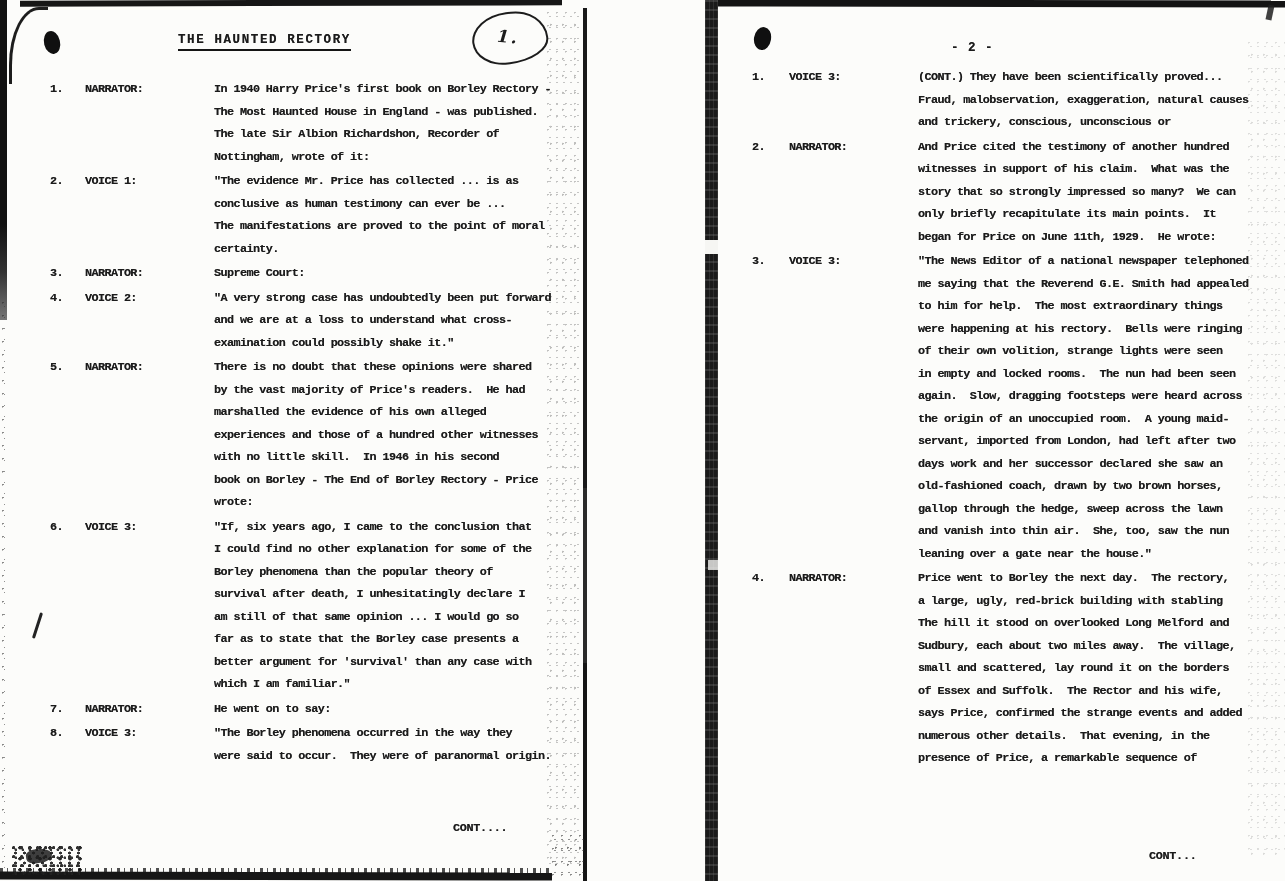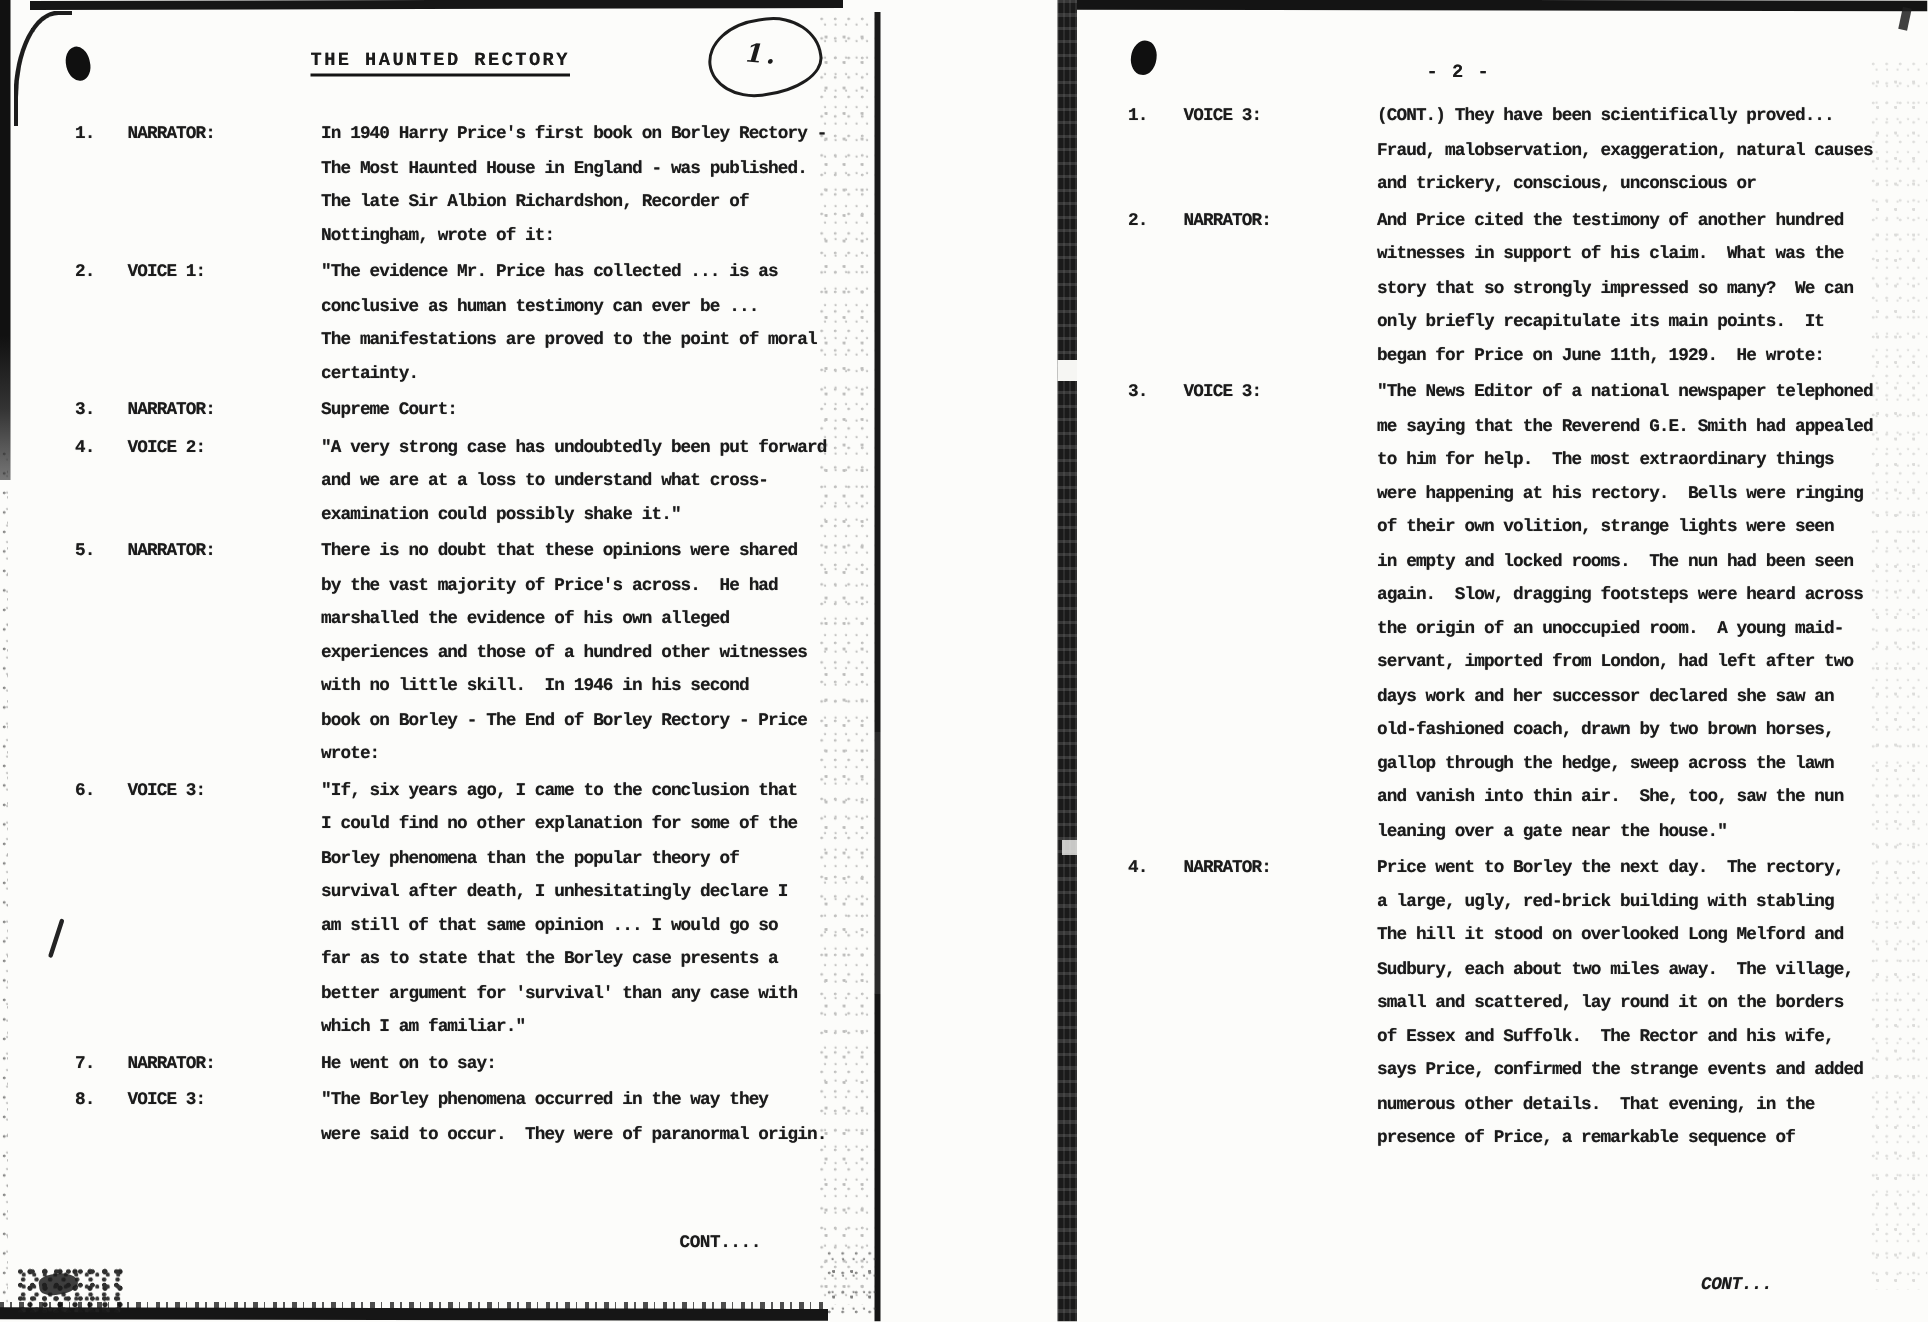--- a/index.html
+++ b/index.html
@@ -14,21 +14,20 @@
   #page1{left:48px;top:28px;width:502px;height:845px;}
   #page2{left:750px;top:36px;width:502px;height:840px;}
   .doc-title{
     position:absolute;left:130px;top:4px;
     font:700 12.5px/16px "Liberation Mono", monospace;
     letter-spacing:1.6px;
     border-bottom:2px solid #141414;
     padding-bottom:1px;
     white-space:pre;
     text-shadow:0 0 .4px rgba(10,10,10,.65);
-    margin-left:29px;
   }
   .pageno{
     position:absolute;left:201px;top:4px;
     font:700 12.5px/16px "Liberation Mono", monospace;
     letter-spacing:1px;white-space:pre;
     text-shadow:0 0 .4px rgba(10,10,10,.65);
   }
   .entries{position:absolute;left:0;right:0;}
   #page1 .entries{top:50px;}
   #page2 .entries{top:30px;}
@@ -44,21 +43,21 @@
   .num{padding-left:2px;}
   .u{text-decoration-thickness:1.5px;text-underline-offset:2.5px;}
   .cont{
     position:absolute;
     font:700 11.8px/14px "Liberation Mono", monospace;
     letter-spacing:-0.3px;white-space:pre;
     text-shadow:0 0 .45px rgba(10,10,10,.6);
     margin-top:31px;
   }
   #page1 .cont{left:405px;top:762px;}
-  #page2 .cont{left:384px;top:782px;font-style:italic;}
+  #page2 .cont{left:399px;top:782px;}
 
   
   .art{position:absolute;pointer-events:none;}
   .speck{
     background-image:
       radial-gradient(circle at 30% 20%, #2a2a2a .8px, transparent 1.1px),
       radial-gradient(circle at 72% 58%, #3a3a3a .7px, transparent 1px),
       radial-gradient(circle at 48% 86%, #1c1c1c .9px, transparent 1.2px);
     background-size:9px 13px,7px 11px,12px 17px;
   }
@@ -177,21 +176,21 @@
           <div class="line"><span>"A very strong case has undoubtedly been put forward</span></div>
           <div class="line"><span>and we are at a loss to understand what cross-</span></div>
           <div class="line"><span>examination could possibly shake it."</span></div>
         </div>
       </div>
       <div class="entry">
         <span class="num">5.</span>
         <span class="speaker">NARRATOR:</span>
         <div class="lines">
           <div class="line"><span>There is no doubt that these opinions were shared</span></div>
-          <div class="line"><span>by the vast majority of Price's across.  He had</span></div>
+          <div class="line"><span>by the vast majority of Price's readers.  He had</span></div>
           <div class="line"><span>marshalled the evidence of his own alleged</span></div>
           <div class="line"><span>experiences and those of a hundred other witnesses</span></div>
           <div class="line"><span>with no little skill.  In 1946 in his second</span></div>
           <div class="line"><span>book on Borley - </span><span class="u">The End of Borley Rectory</span><span> - Price</span></div>
           <div class="line"><span>wrote:</span></div>
         </div>
       </div>
       <div class="entry">
         <span class="num">6.</span>
         <span class="speaker">VOICE 3:</span>

